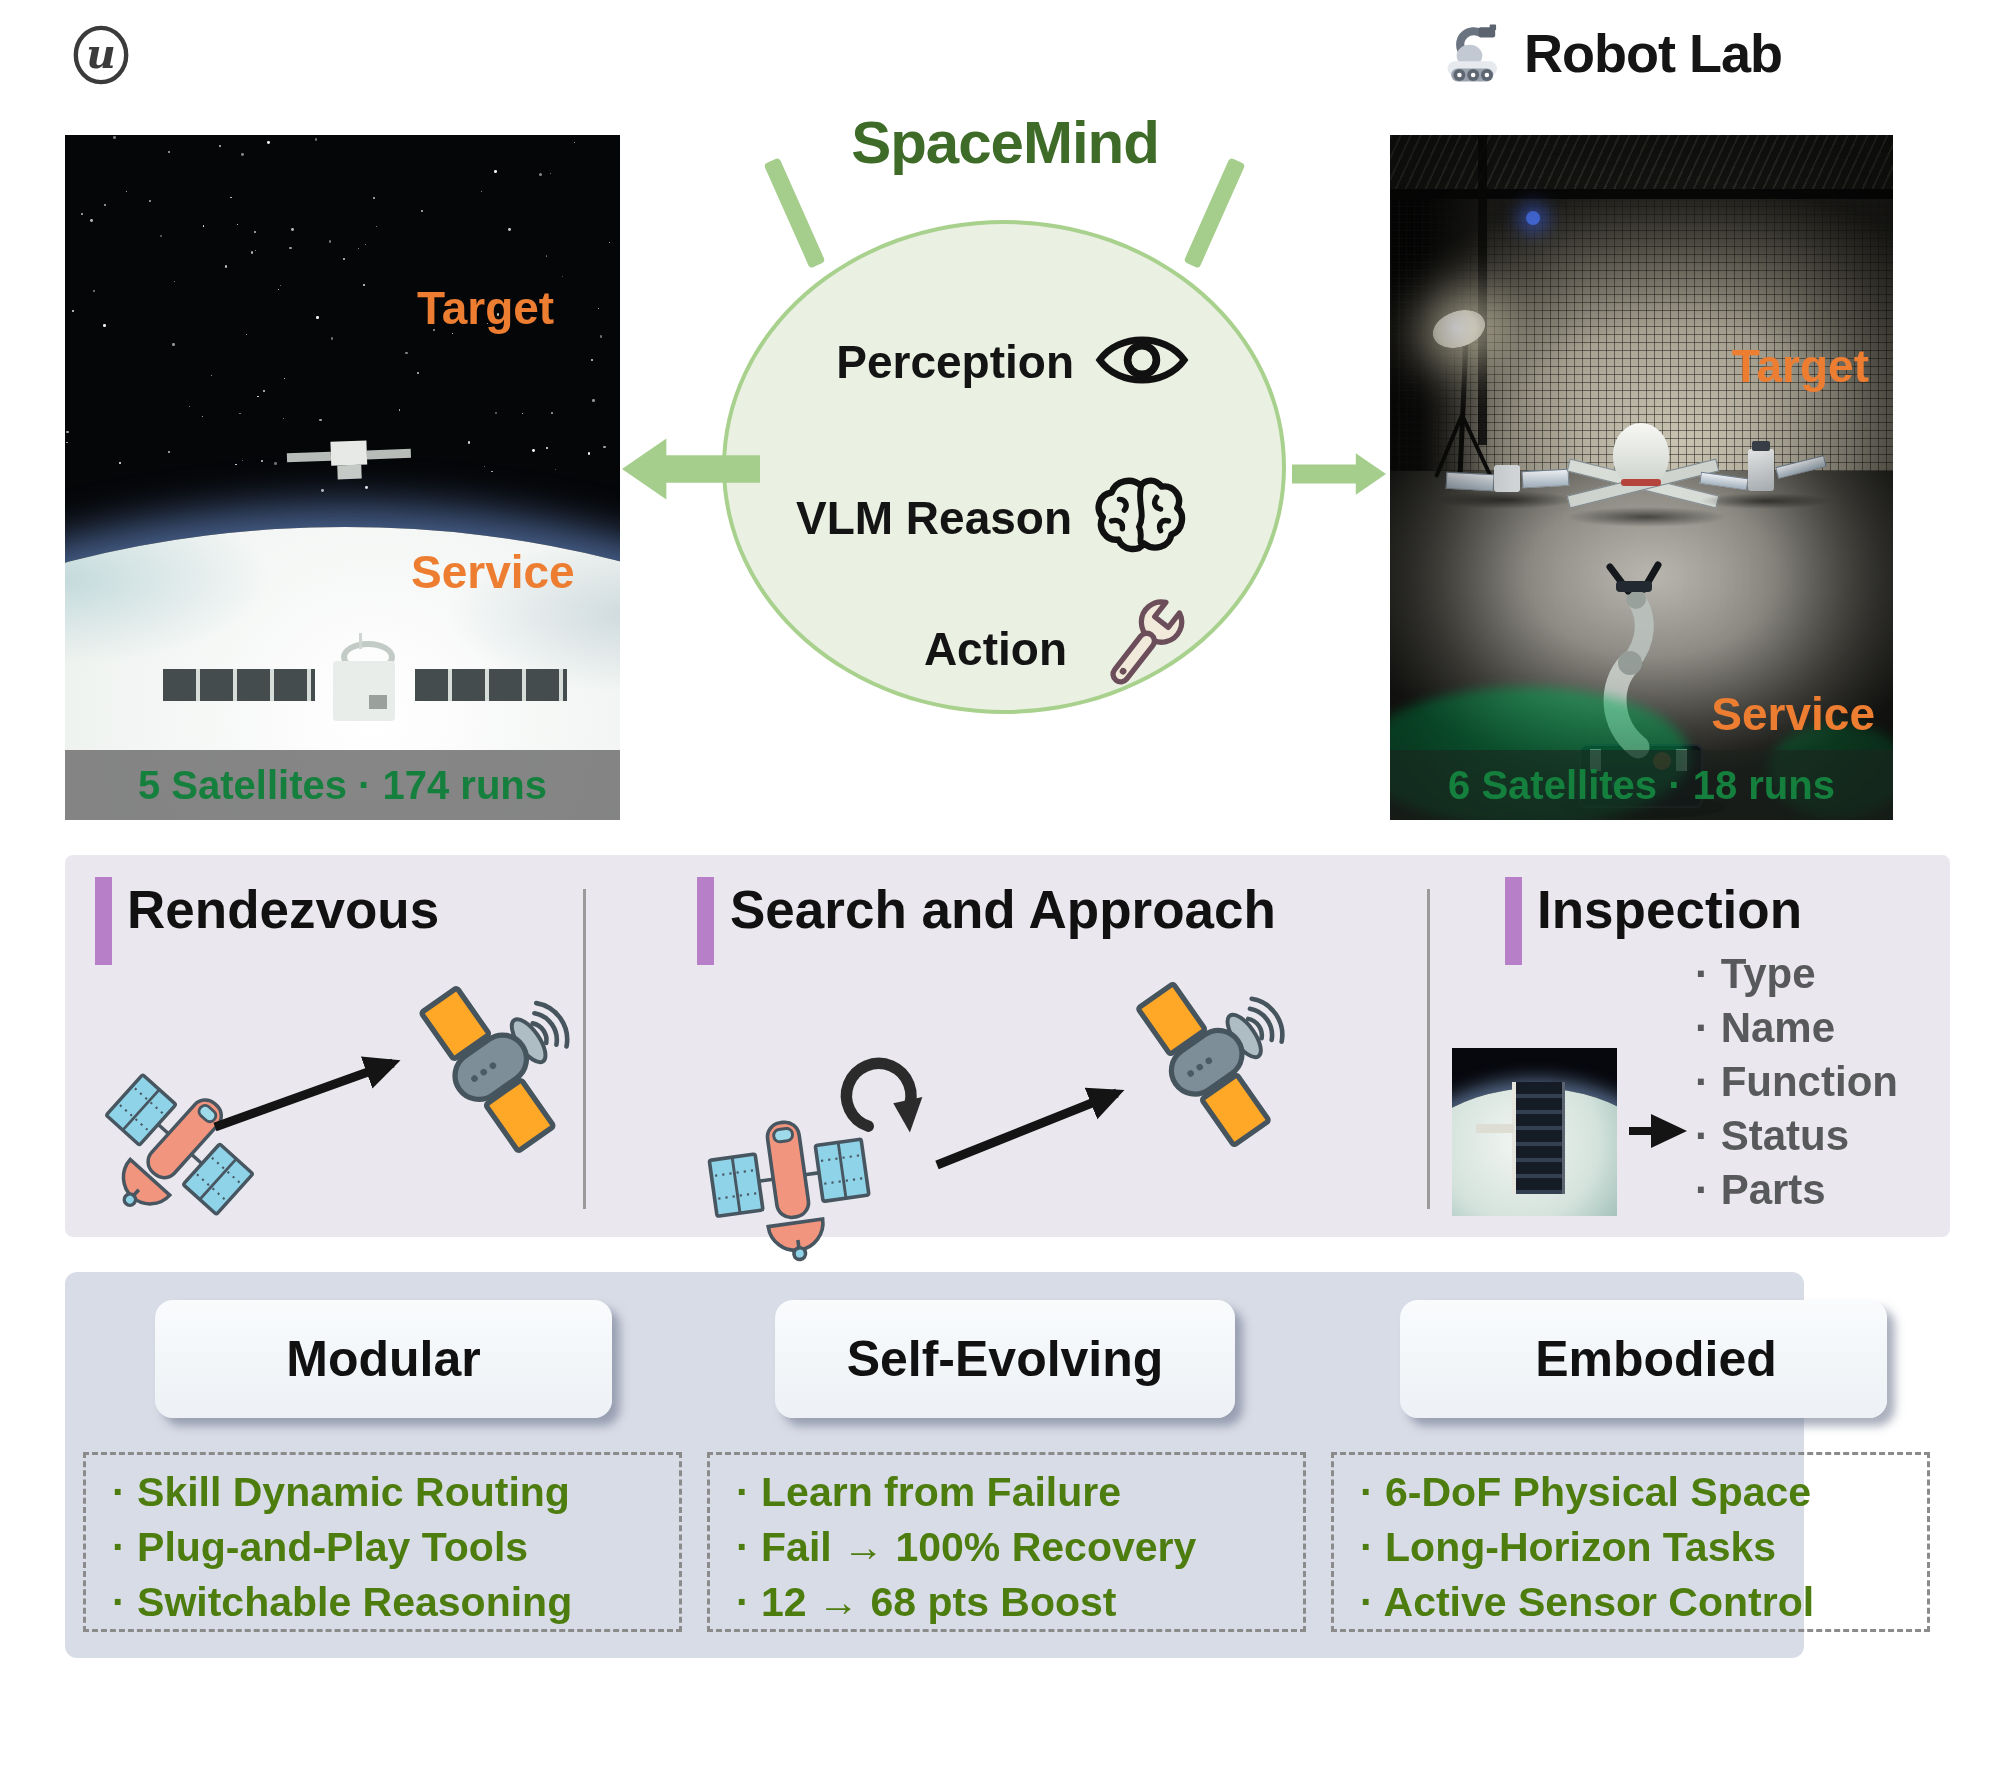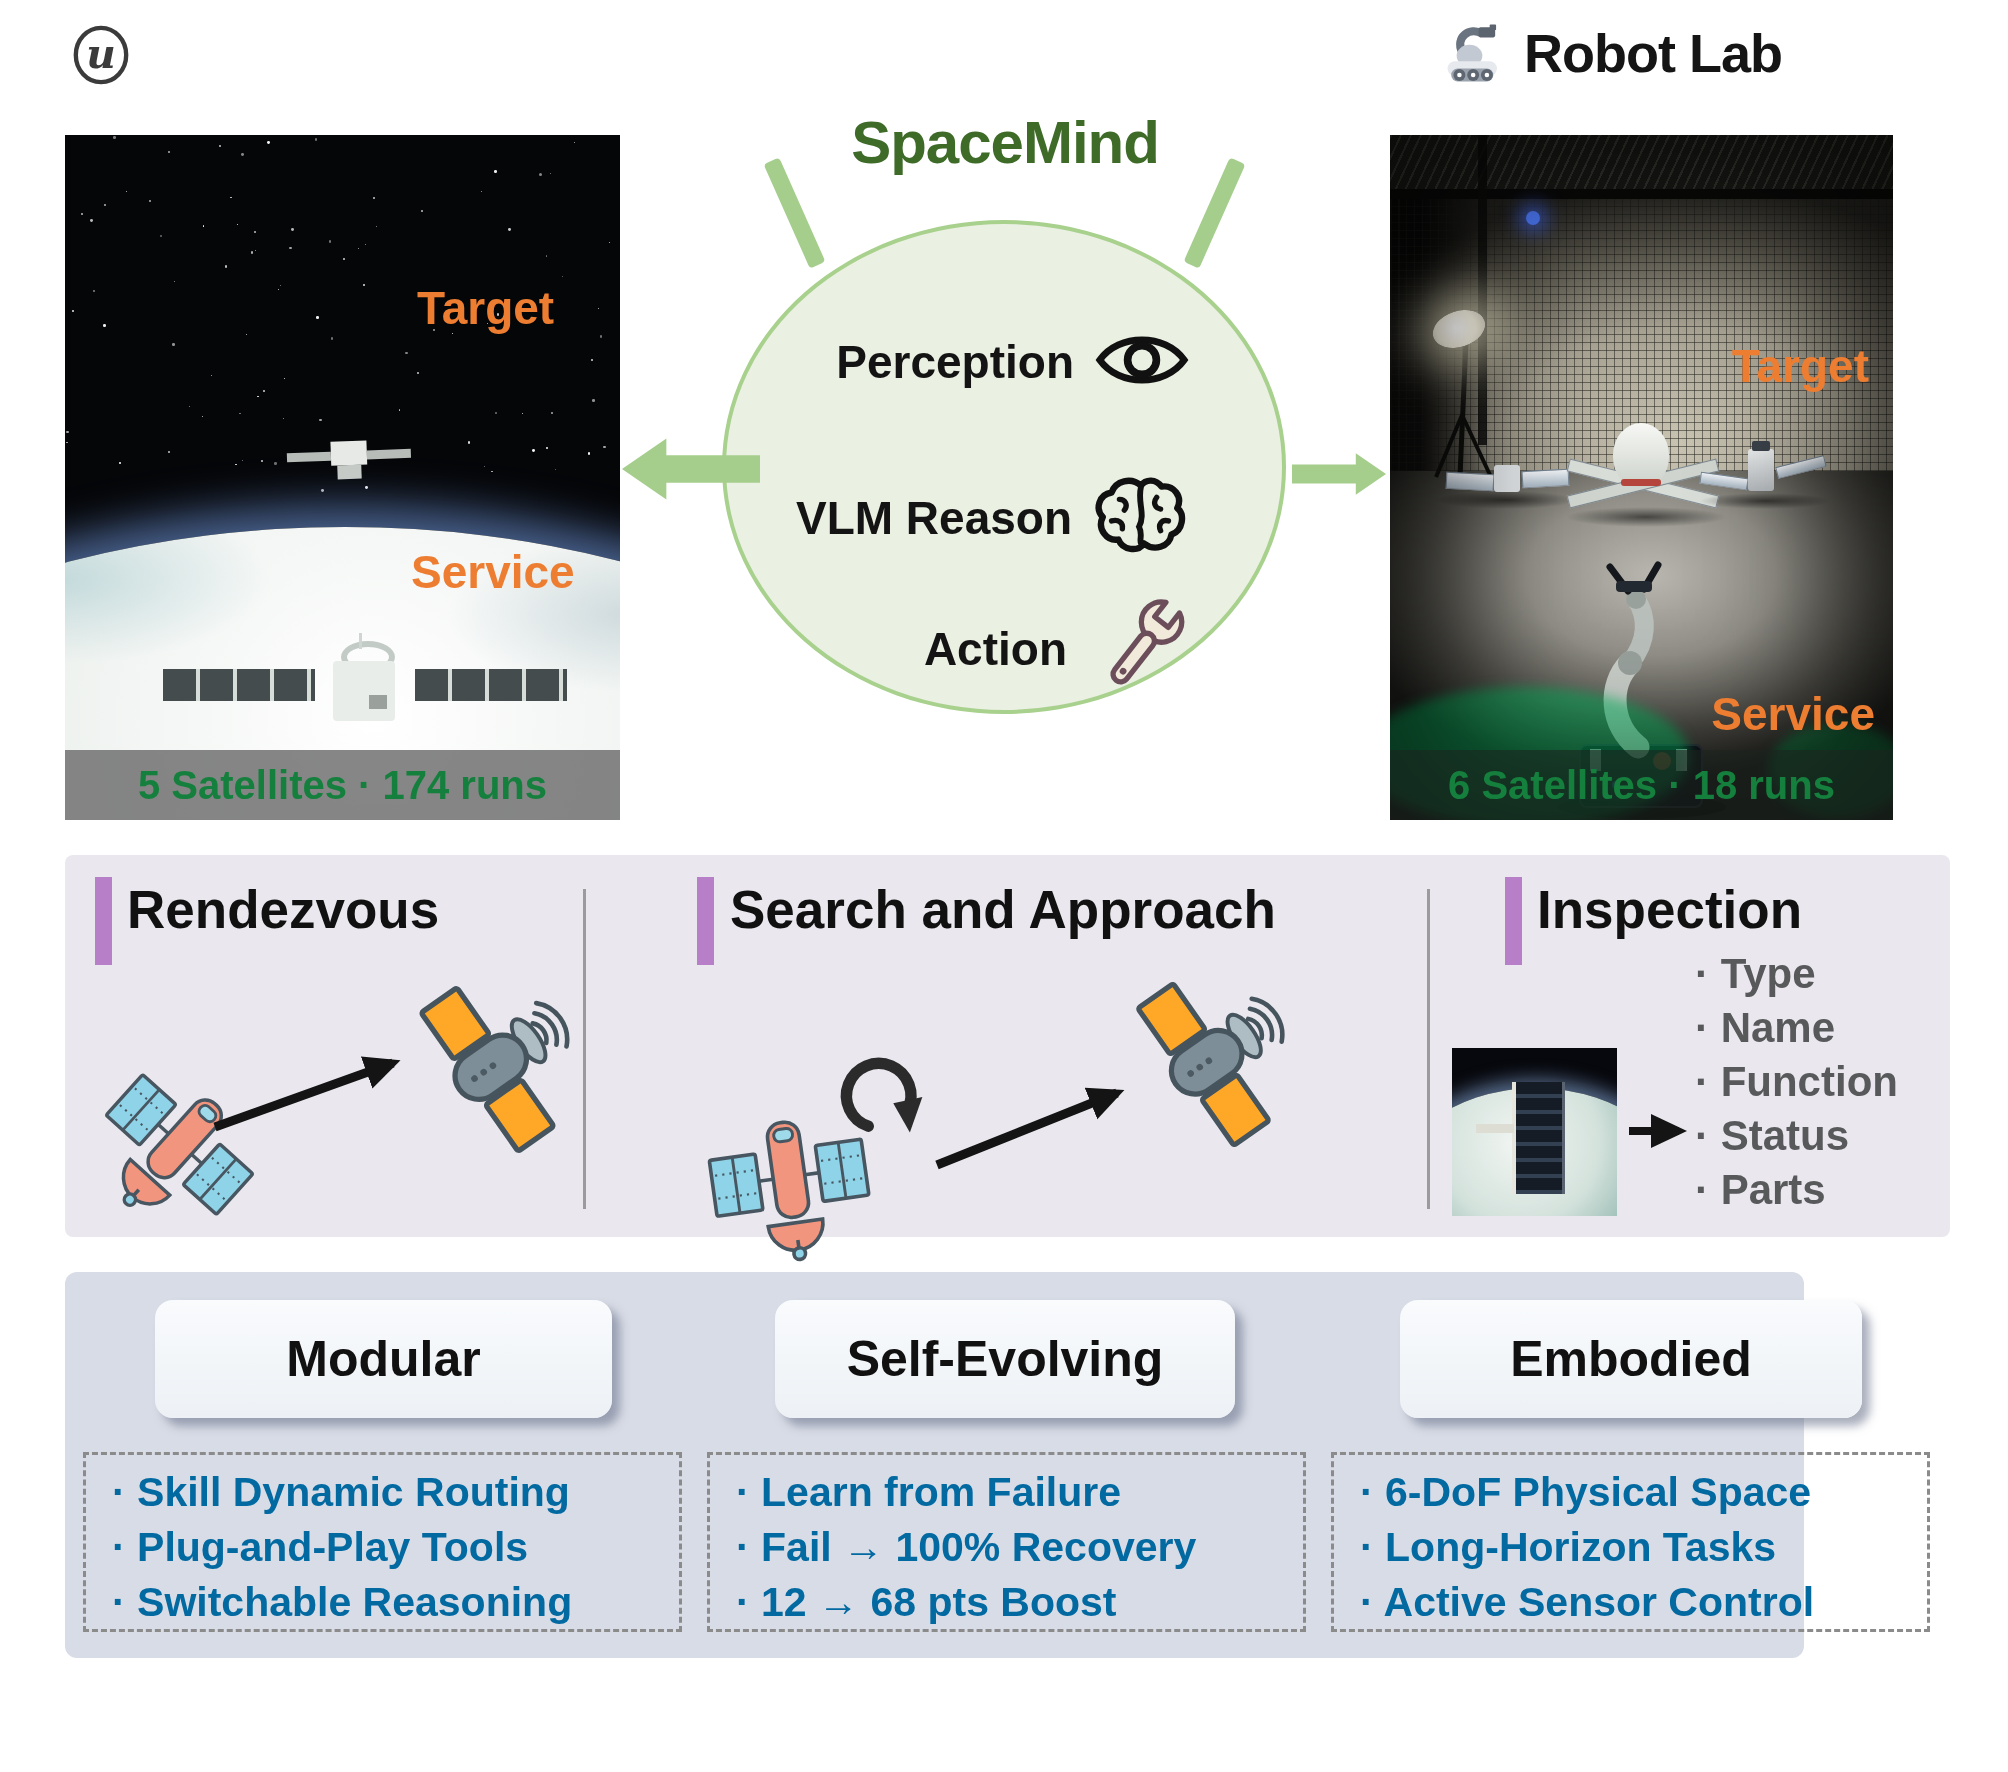--- a/index.html
+++ b/index.html
@@ -91,21 +91,21 @@
   .thumb .tbar{position:absolute;left:24px;top:76px;width:38px;height:9px;background:#ddddd4;}
 
   
   .features{position:absolute;left:65px;top:1272px;width:1739px;height:386px;border-radius:12px;background:#D8DCE6;}
   .fcard{position:absolute;top:28px;height:118px;border-radius:18px;
     background:linear-gradient(180deg,#f9fbfd,#edf1f5);
     box-shadow:8px 8px 10px rgba(100,110,135,.55);
     text-align:center;line-height:118px;font-size:50px;font-weight:800;color:#111;}
   .fbox{position:absolute;top:180px;width:599px;height:180px;border:3px dashed #8b8b8b;box-sizing:border-box;
     padding:10px 0 0 26px;}
-  .fbox div{font-size:41px;font-weight:800;color:#0369a1;line-height:55px;white-space:nowrap;}
+  .fbox div{font-size:41px;font-weight:800;color:#4d7c0f;line-height:55px;white-space:nowrap;}
   .fbox div::before{content:"·  ";}
 
   .sig{stroke:#46545E;stroke-width:7;fill:none;stroke-linecap:round;}
 </style>
 </head>
 <body>
 
 <div class="fig">
 
   <svg width="0" height="0" style="position:absolute">
@@ -462,21 +462,21 @@
       <div>Name</div>
       <div>Function</div>
       <div>Status</div>
       <div>Parts</div>
     </div>
   </div>
 
   <div class="features">
     <div class="fcard" style="left:90px;width:457px;">Modular</div>
     <div class="fcard" style="left:710px;width:460px;">Self-Evolving</div>
-    <div class="fcard" style="left:1335px;width:462px;">Embodied</div>
+    <div class="fcard" style="left:1335px;width:462px;padding-left:25px;">Embodied</div>
 
     <div class="fbox" style="left:18px;">
       <div>Skill Dynamic Routing</div>
       <div>Plug-and-Play Tools</div>
       <div>Switchable Reasoning</div>
     </div>
     <div class="fbox" style="left:642px;">
       <div>Learn from Failure</div>
       <div>Fail → 100% Recovery</div>
       <div>12 → 68 pts Boost</div>

